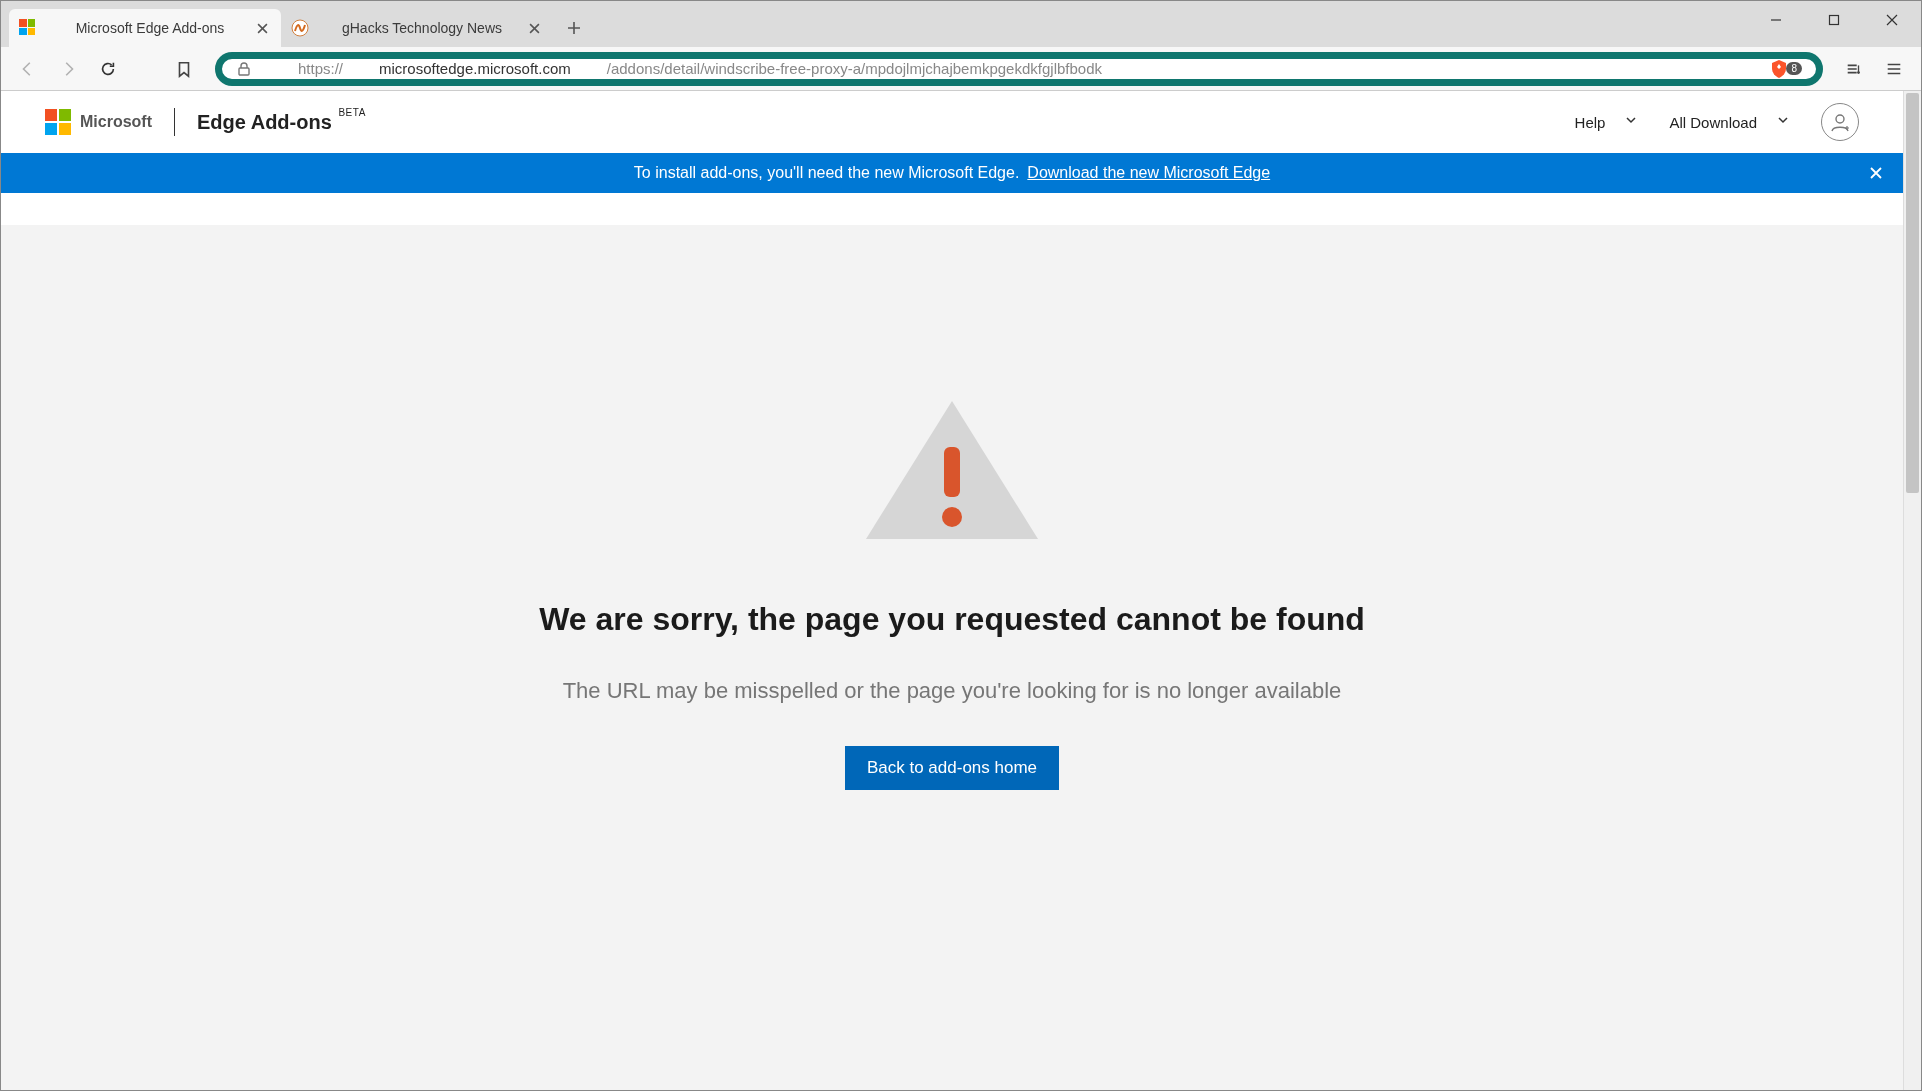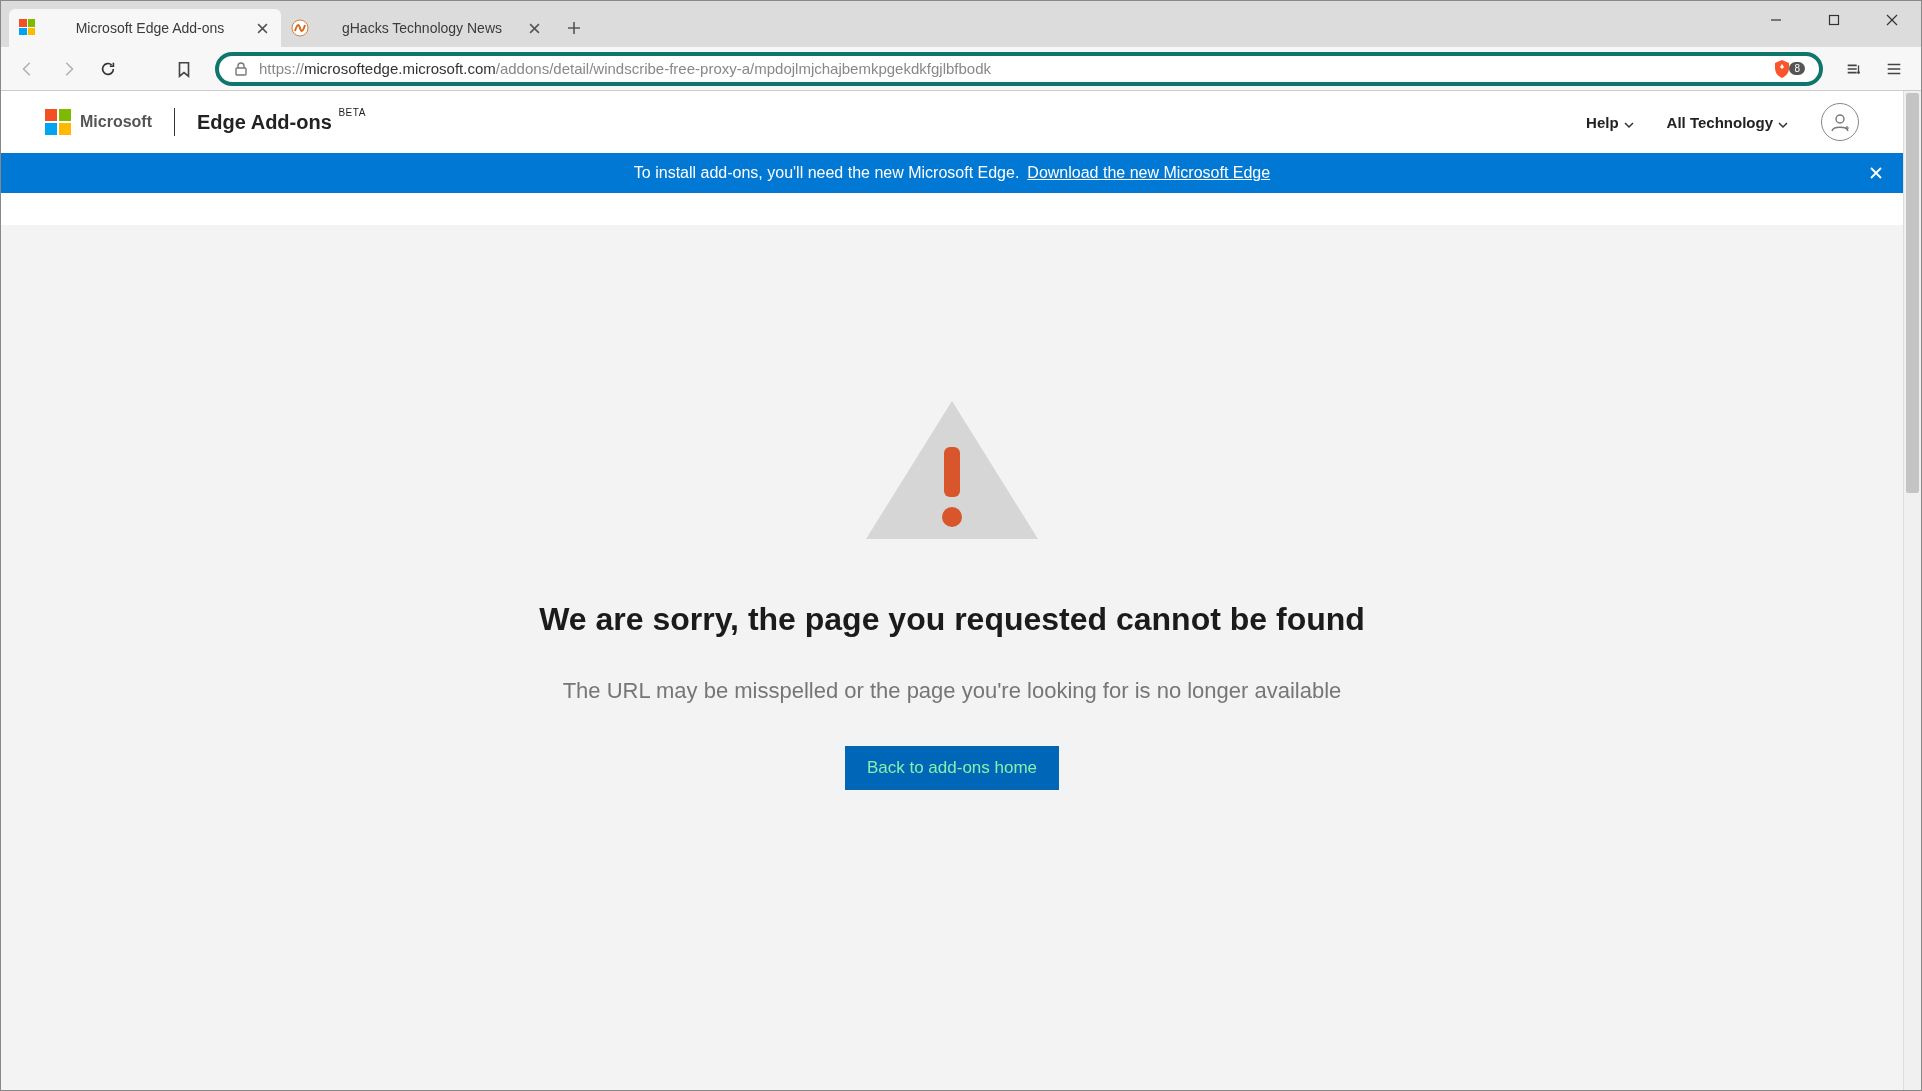--- a/index.html
+++ b/index.html
@@ -19,21 +19,21 @@
 .newtab svg { width:14px; height:14px; stroke:#555; }
 .win-controls { position:absolute; right:0; top:0; height:38px; display:flex; }
 .win-btn { width:58px; height:38px; display:flex; align-items:center; justify-content:center; }
 .win-btn svg { width:12px; height:12px; stroke:#333; fill:none; stroke-width:1.2; }
 
 
 .toolbar { height: 44px; background: #f7f7f7; display:flex; align-items:center; padding:0 10px; gap:6px; border-bottom:1px solid #ccc; }
 .navbtn { width:34px; height:34px; display:flex; align-items:center; justify-content:center; border-radius:4px; }
 .navbtn svg { width:18px; height:18px; }
 .navbtn.disabled svg { opacity:0.35; }
-.addr { flex:1; height:34px; background:#fff; border:4px solid #0f766e; border-radius:17px; display:flex; align-items:center; padding:0 14px; font-size:15px; color:#333; margin:0 8px; }
+.addr { flex:1; height:34px; background:#fff; border:7px solid #0f766e; border-radius:17px; display:flex; align-items:center; padding:0 14px; font-size:15px; color:#333; margin:0 8px;gap:36px; }
 .addr .lock { width:16px; height:16px; margin-right:10px; color:#777; }
 .addr .url-dim { color:#888; }
 .addr .shield { margin-left:auto; display:flex; align-items:center; }
 .tb-icon { width:34px; height:34px; display:flex; align-items:center; justify-content:center; }
 .tb-icon svg { width:18px; height:18px; stroke:#444; fill:none; stroke-width:1.8; }
 
 
 .viewport-wrap { flex:1; display:flex; background:#fff; }
 .viewport { flex:1; display:flex; flex-direction:column; background:#fff; overflow:hidden; }
 .vscroll { width:18px; background:#f0f0f0; border-left:1px solid #ddd; position:relative; }
@@ -43,36 +43,36 @@
 .siteheader { height:62px; display:flex; align-items:center; padding:0 44px; background:#fff; }
 .mslogo { display:flex; align-items:center; gap:9px; }
 .mslogo-grid { width:26px; height:26px; display:grid; grid-template:1fr 1fr/1fr 1fr; gap:2px; }
 .mslogo-grid span:nth-child(1){background:#f25022;} .mslogo-grid span:nth-child(2){background:#7fba00;}
 .mslogo-grid span:nth-child(3){background:#00a4ef;} .mslogo-grid span:nth-child(4){background:#ffb900;}
 .mslogo-text { font-size:16px; font-weight:600; color:#555; }
 .divider { width:1px; height:28px; background:#333; margin:0 22px; }
 .sitetitle { font-size:20px; font-weight:600; color:#222; position:relative; }
 .beta { font-size:10px; font-weight:400; position:absolute; top:-4px; right:-34px; color:#222; letter-spacing:0.5px;}
 .siteheader .spacer { flex:1; }
-.hlink { font-size:15px; color:#222; display:flex; align-items:flex-end; gap:4px; margin-right:32px; cursor:pointer;font-weight:bold; }
+.hlink { font-size:15px; color:#222; display:flex; align-items:flex-start; gap:20px; margin-right:32px; cursor:pointer; }
 .hlink svg { width:12px; height:12px; }
 .avatar { width:38px; height:38px; border:1px solid #888; border-radius:50%; display:flex; align-items:center; justify-content:center; color:#666; }
 
 
 .banner { background:#0078d4; color:#fff; height:40px; display:flex; align-items:center; justify-content:center; font-size:16px; position:relative; }
 .banner a { color:#fff; margin-left:8px; }
 .banner-close { position:absolute; right:14px; top:50%; transform:translateY(-50%); width:26px; height:26px; display:flex; align-items:center; justify-content:center; }
 .banner-close svg { width:14px; height:14px; stroke:#fff; }
 
 
 .content { flex:1; background:#f3f3f3; display:flex; flex-direction:column; align-items:center; padding-top:170px;margin-top:32px; }
 .warn-tri { width:180px; height:150px; position:relative; margin-bottom:56px; }
 .err-h { font-size:32px; font-weight:600; color:#1b1b1b; margin-bottom:40px; text-align:center; }
 .err-sub { font-size:22px; color:#767676; margin-bottom:42px; text-align:center; }
-.cta { background:#0067b8; color:#86efac; font-size:17px; padding:12px 22px; border:none; cursor:pointer; }
+.cta { background:#0067b8; color:#ffffff; font-size:17px; padding:12px 22px; border:none; cursor:pointer; }
 </style>
 </head>
 <body>
 
 <div class="titlebar">
   <div class="tabs">
     <div class="tab active">
       <span class="favicon">
         <span class="mslogo-grid" style="width:16px;height:16px;gap:1px;">
             <span></span>
@@ -200,21 +200,21 @@
         <span class="beta">BETA</span>
       </div>
       <div class="spacer"></div>
       <div class="hlink">
         <span>Help</span>
         <svg viewBox="0 0 12 12">
             <path d="M2 4l4 4 4-4" fill="none" stroke="#333" stroke-width="1.5"></path>
           </svg>
       </div>
       <div class="hlink">
-        <span>All Technology</span>
+        <span>All Download</span>
         <svg viewBox="0 0 12 12">
             <path d="M2 4l4 4 4-4" fill="none" stroke="#333" stroke-width="1.5"></path>
           </svg>
       </div>
       <div class="avatar">
         <svg width="22" height="22" viewBox="0 0 22 22" fill="none" stroke="#777" stroke-width="1.4">
             <circle cx="11" cy="8" r="4"></circle>
             <path d="M3 20c1-5 15-5 16 0"></path>
             <path d="M18 15v4M16 17h4" stroke-width="1.2"></path>
           </svg>

